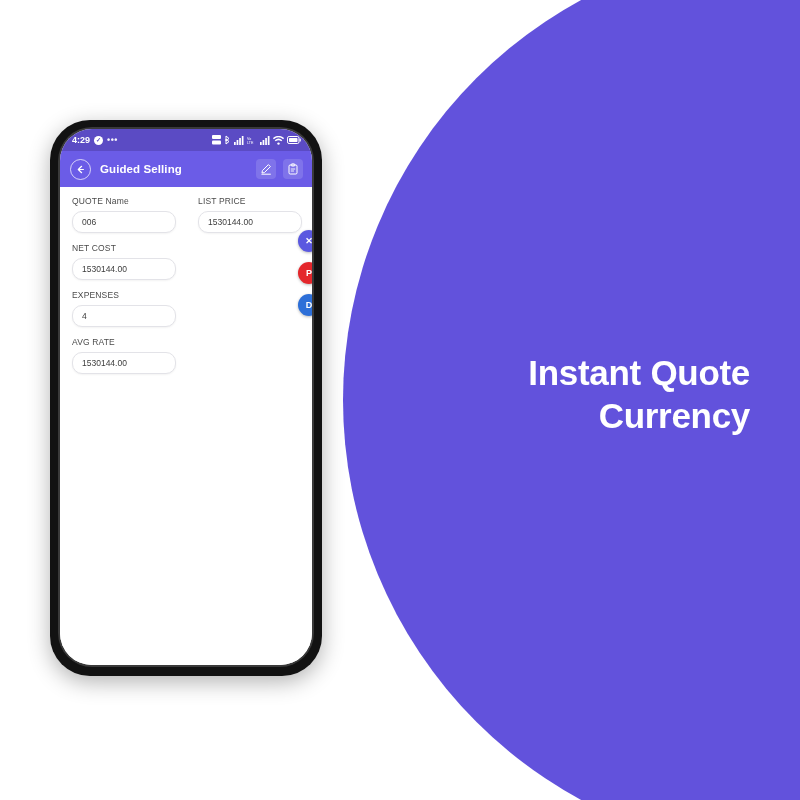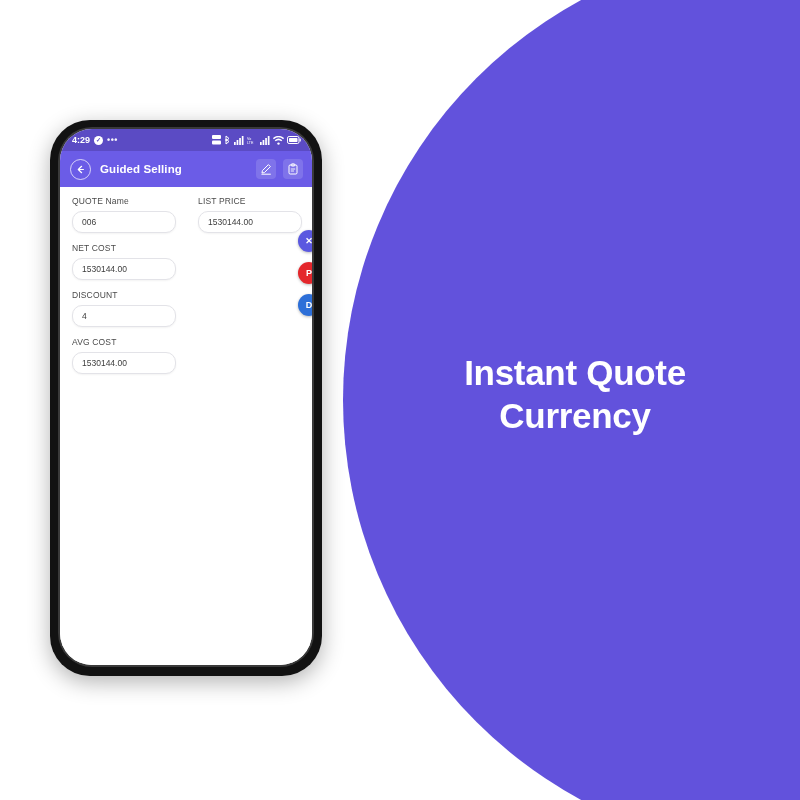--- a/index.html
+++ b/index.html
@@ -25,21 +25,21 @@
     border-radius: 50%;
     background: #6252DC;
   }
 
   
   #promo-text {
     position: absolute;
     left: 400px;
     top: 352px;
     width: 350px;
-    text-align: center;
+    text-align: right;
     color: #ffffff;
     font-size: 35px;
     font-weight: bold;
     line-height: 1.22;
     letter-spacing: -0.3px;
   }
   #promo-text .line { display: block; white-space: nowrap; }
 
   
   #phone {
@@ -303,30 +303,30 @@
           <div class="form-cell">
             <div class="field-label">NET COST</div>
             <div class="field-box">
               <span class="field-value">1530144.00</span>
             </div>
           </div>
         </div>
 
         <div class="form-row">
           <div class="form-cell">
-            <div class="field-label">DISCOUNT</div>
+            <div class="field-label">EXPENSES</div>
             <div class="field-box">
               <span class="field-value">4</span>
             </div>
           </div>
         </div>
 
         <div class="form-row">
           <div class="form-cell">
-            <div class="field-label">AVG COST</div>
+            <div class="field-label">AVG RATE</div>
             <div class="field-box">
               <span class="field-value">1530144.00</span>
             </div>
           </div>
         </div>
 
 
         <div id="fab-stack">
           <div class="fab" style="background: rgb(90, 88, 224);">
             <span>✕</span>

